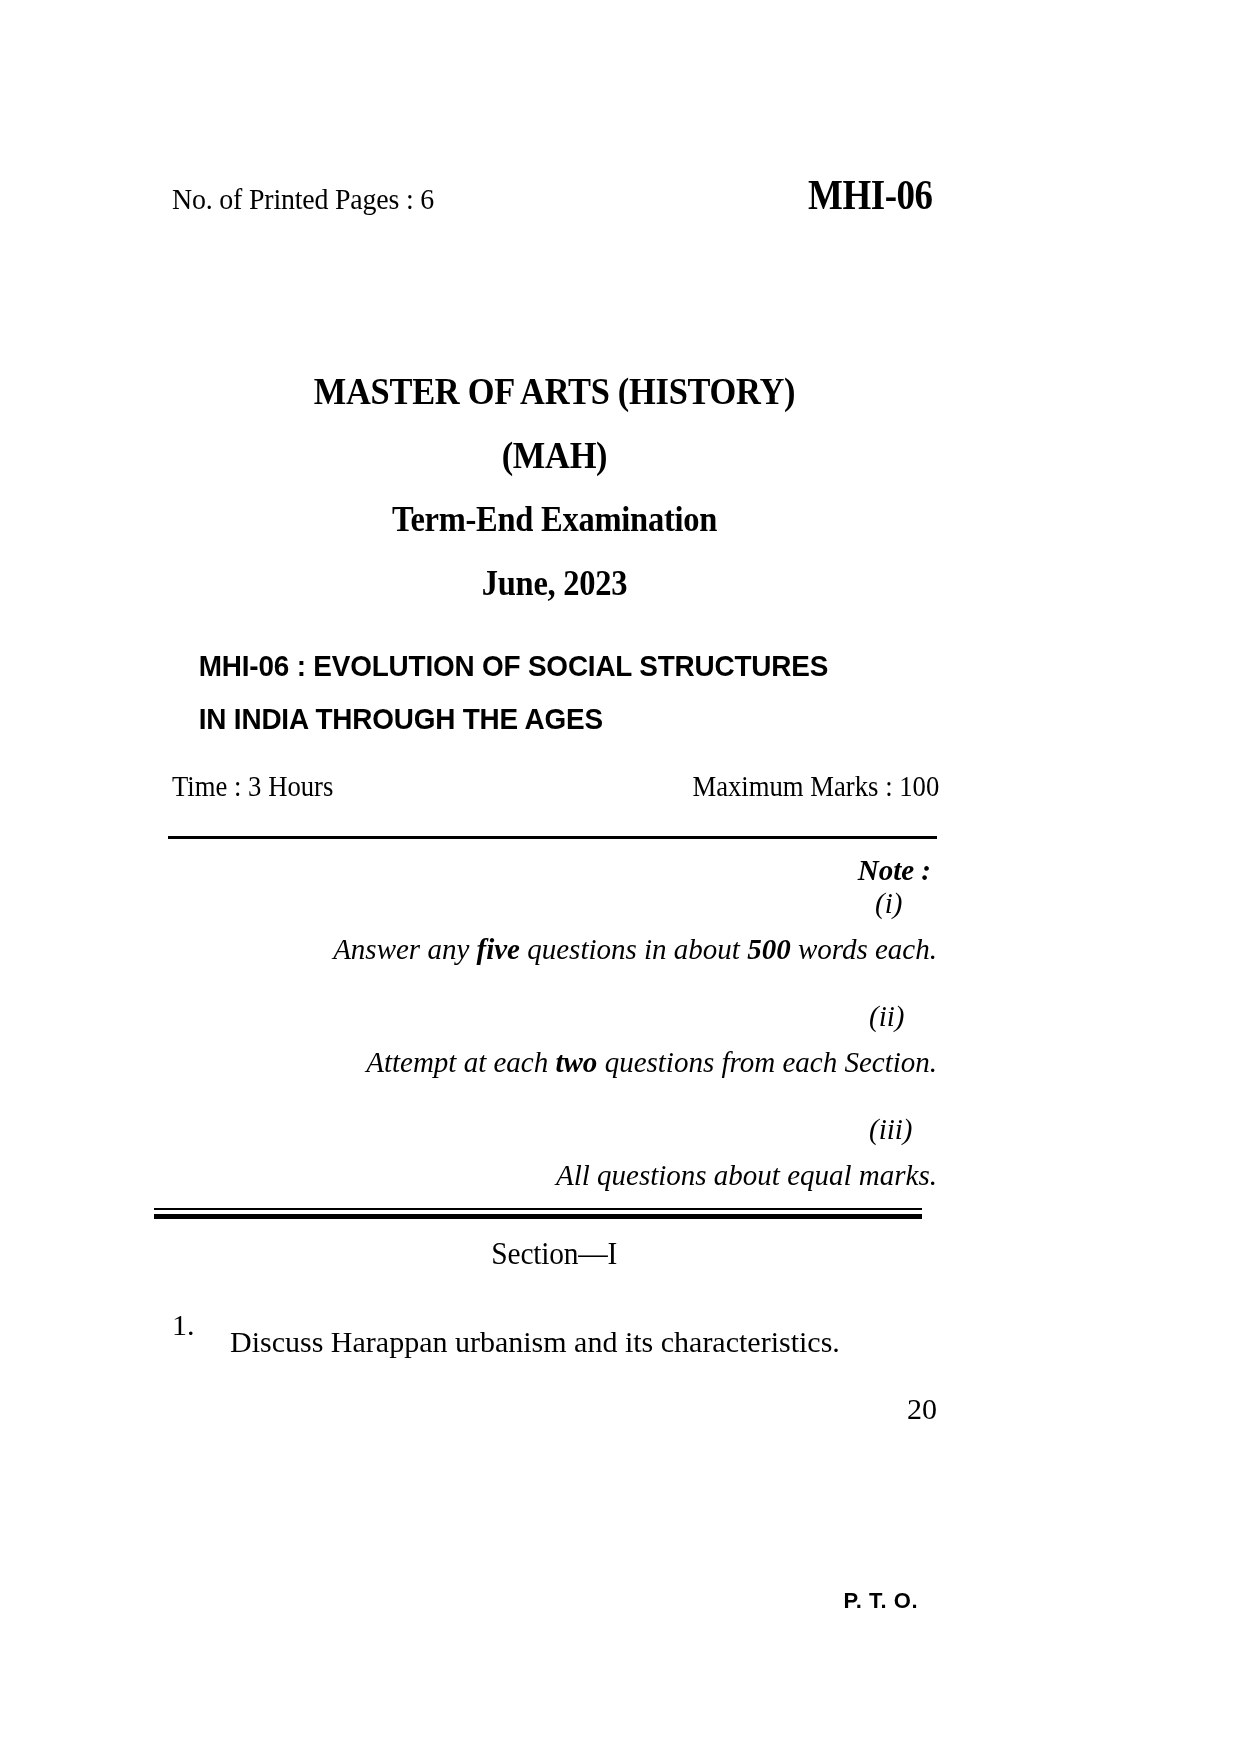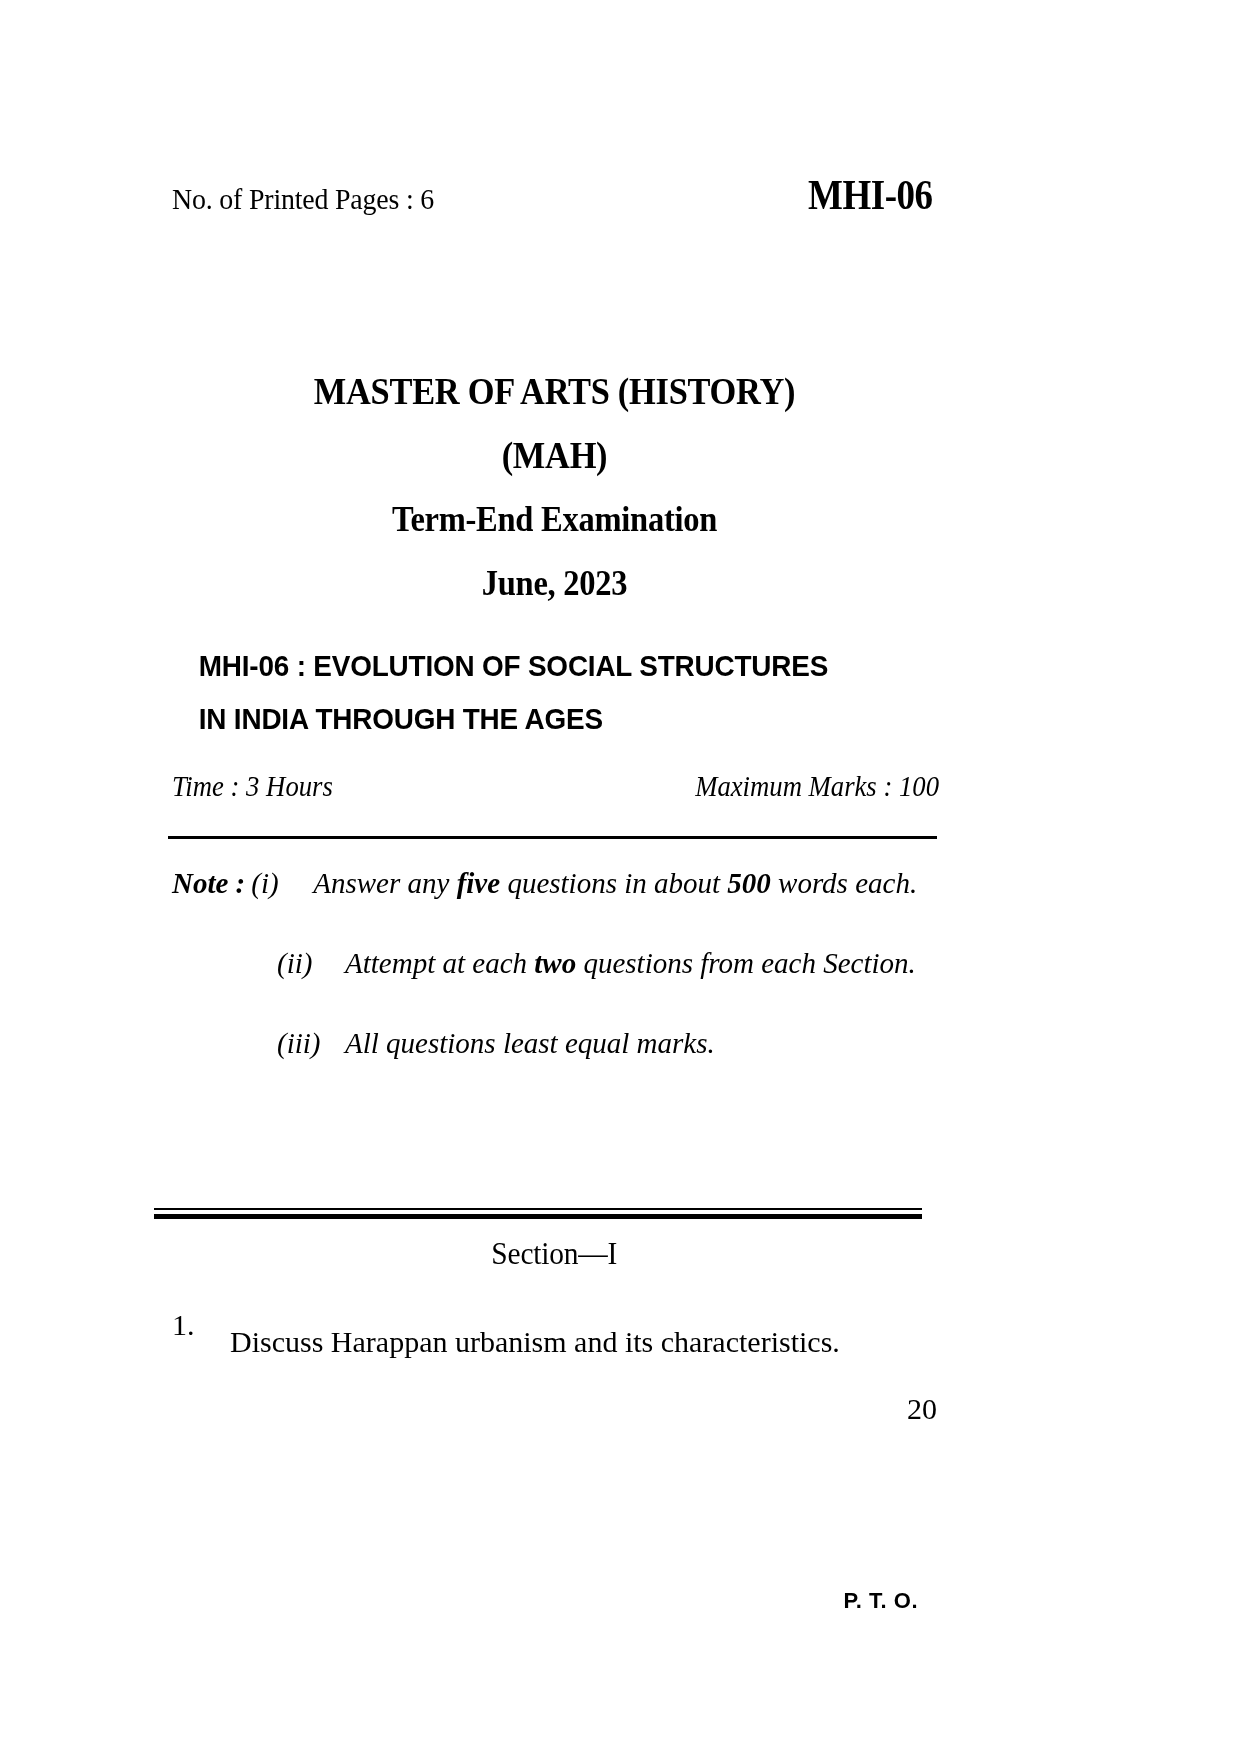--- a/index.html
+++ b/index.html
@@ -95,21 +95,20 @@
 
   
   .meta-row {
     position: absolute;
     left: 0;
     top: 762px;
     width: 100%;
     display: flex;
     justify-content: space-between;
     align-items: baseline;
-    font-style: italic;
     font-size: 29px;
   }
   .meta-row .meta-left  { transform: scaleX(0.92); transform-origin: left center; white-space: nowrap; }
   .meta-row .meta-right { transform: scaleX(0.92); transform-origin: right center; white-space: nowrap; margin-right: -2px; }
 
   
   .rule-single {
     position: absolute;
     left: -4px;
     top: 828px;
@@ -143,22 +142,23 @@
   .note-block {
     position: absolute;
     left: 0;
     top: 846px;
     width: 765px;
     font-style: italic;
     font-size: 29px;
   }
   .note-item {
     display: flex;
-    align-items: center;
+    align-items: flex-end;
     margin-bottom: 21px;
+    flex-direction: column;
   }
   .note-label {
     flex: 0 0 auto;
     white-space: nowrap;
     font-weight: bold;
     padding-right: 6px;
   }
   .note-roman {
     flex: 0 0 auto;
     white-space: nowrap;
@@ -275,21 +275,21 @@
         <span class="note-text"><span>Answer any </span><b>five</b><span> questions in about </span><b>500</b><span> words each.</span></span>
       </div>
 
       <div class="note-item indent">
         <span class="note-roman wide">(ii)</span>
         <span class="note-text"><span>Attempt at each </span><b>two</b><span> questions from each Section.</span></span>
       </div>
 
       <div class="note-item indent">
         <span class="note-roman wide">(iii)</span>
-        <span class="note-text nojust">All questions least equal marks.</span>
+        <span class="note-text nojust">All questions about equal marks.</span>
       </div>
 
     </div>
 
     <div class="rule-double">
       <div class="thin"></div>
       <div class="thick"></div>
     </div>
 
     <div class="section-head">

